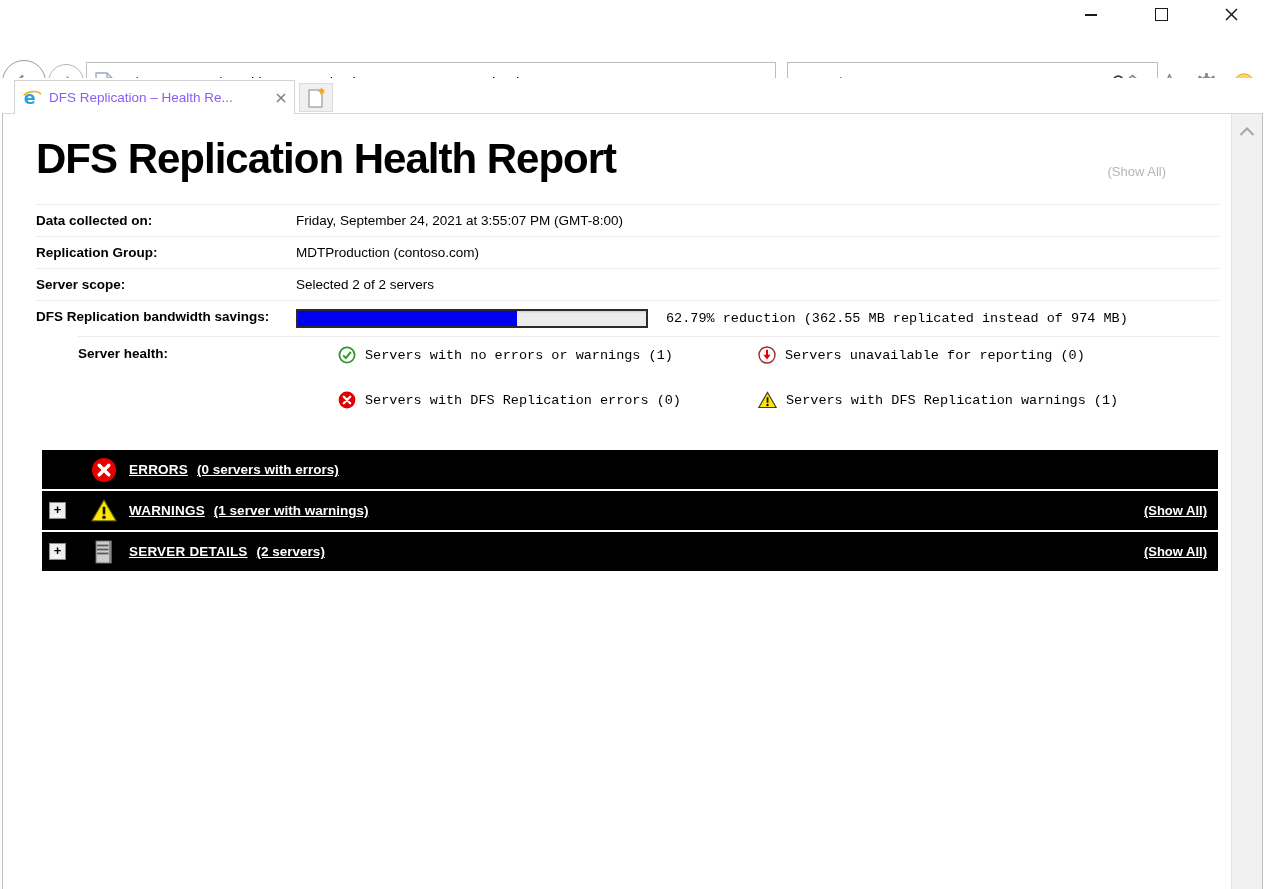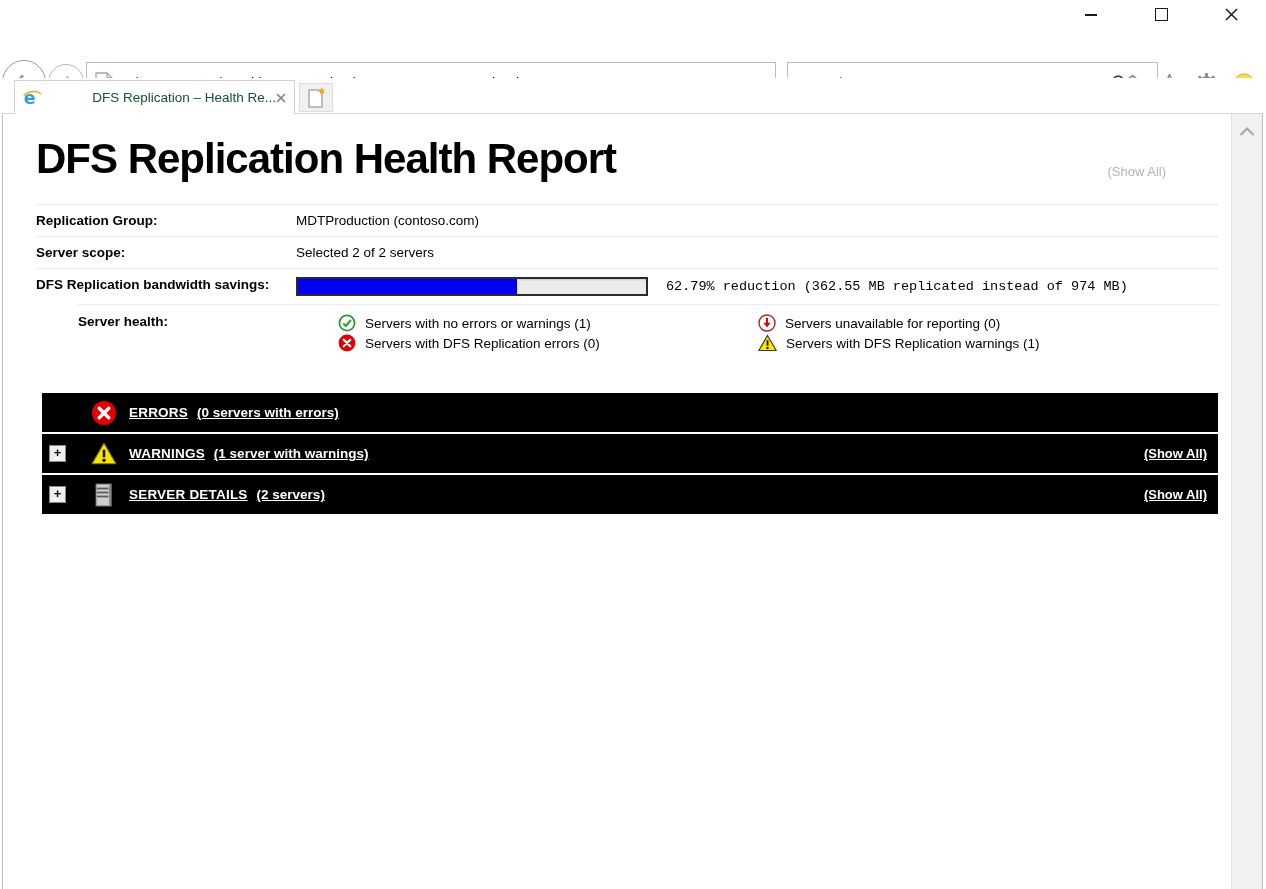--- a/index.html
+++ b/index.html
@@ -28,21 +28,21 @@
   .refresh { width:30px; text-align:center; color:#2f2f2f; font-size:18px; flex-shrink:0; }
   .mag { width:30px; display:flex; justify-content:center; flex-shrink:0; }
   .nav-icons { position:absolute; right:4px; top:37px; display:flex; }
   .nav-icon-btn { width:37px; height:36px; display:flex; align-items:center; justify-content:center; }
 
   
   .tabbar { position:absolute; top:78px; left:0; right:0; height:36px; background:#fff; }
   .tab { position:absolute; left:14px; top:2px; width:281px; height:34px; background:#fff;
          border:1px solid #d2d2d2; border-bottom:none; box-sizing:border-box; z-index:3;
          display:flex; align-items:center; padding:0 8px 0 7px; }
-  .tab-title { flex:1; font-size:13.5px; color:#14532d; margin-left:7px; white-space:nowrap; overflow:hidden;text-align:right; }
+  .tab-title { flex:1; font-size:13.5px; color:#8b5cf6; margin-left:7px; white-space:nowrap; overflow:hidden; }
   .newtab { position:absolute; left:299px; top:5px; width:34px; height:29px; background:#f0f0f0;
             border:1px solid #dcdcdc; box-sizing:border-box; display:flex; align-items:center; justify-content:center; }
 
   
   .viewport { position:absolute; top:113px; left:2px; width:1261px; height:866px; background:#fff;
               border:1px solid #bfbfbf; border-top:1px solid #d6d6d6; box-sizing:border-box; z-index:1; }
   .scrollbar { position:absolute; top:0; right:0; bottom:0; width:30px; background:#f1f1f1;
                border-left:1px solid #e3e3e3; display:flex; flex-direction:column; justify-content:space-between; align-items:center; }
   .scroll-btn { height:34px; display:flex; align-items:center; justify-content:center; width:100%; }
 
@@ -53,21 +53,21 @@
   
   .info-table { width:1183px; }
   .row { display:flex; align-items:flex-start; border-top:1px solid #ececec; padding:8px 0; font-size:13.5px; }
   .row-label { width:260px; flex-shrink:0; font-weight:bold; padding-right:12px; box-sizing:border-box; }
   .muted { color:#a8a8a8; }
   .bw-value { display:flex; align-items:center;font-family:Liberation Mono, monospace; }
   .progress-outer { width:348px; height:15px; border:2px solid #2b2b2b; background:#ececec; margin-right:18px;
                     box-shadow:inset 1px 1px 2px rgba(0,0,0,0.15); }
   .progress-fill { height:100%; width:0; background:#0000f0; }
   .health-row { padding-top:9px; padding-bottom:14px;margin-left:42px; }
-  .health-grid { display:grid; grid-template-columns:420px auto; row-gap:2px; }
+  .health-grid { display:grid; grid-template-columns:420px auto; row-gap:27px;font-family:Liberation Mono, monospace; }
   .health-item { display:flex; align-items:center; gap:9px; }
 
   
   .sections { margin:27px 0 0 6px; width:1176px; display:flex; flex-direction:column; gap:2px; }
   .bar { background:#000; color:#fff; height:39px; display:flex; align-items:center; padding:0 11px 0 7px; cursor:pointer;text-decoration:underline; }
   .expand-box { width:15px; height:15px; background:#efefef; border:1px solid #8a8a8a; color:#000;
                 font-weight:bold; font-size:13px; line-height:14px; text-align:center; flex-shrink:0; }
   .bar-icon { margin-left:25px; margin-right:12px; width:26px; height:26px; display:flex; align-items:center; justify-content:center; flex-shrink:0; }
   .bar-label { font-weight:bold; font-size:13.5px; letter-spacing:0.2px; }
   .bar-detail { font-weight:bold; font-size:13.5px; margin-left:9px; }
@@ -186,20 +186,24 @@
   </div>
 
   <div class="viewport">
 
     <div class="content">
       <h1 class="page-title">DFS Replication Health Report</h1>
       <a class="show-all-top">(Show All)</a>
 
       <div class="info-table">
 
+        <div class="row">
+          <div class="row-label">Data collected on:</div>
+          <div class="row-value">Friday, September 24, 2021 at 3:55:07 PM (GMT-8:00)</div>
+        </div>
 
         <div class="row">
           <div class="row-label">Replication Group:</div>
           <div class="row-value">MDTProduction (contoso.com)</div>
         </div>
 
 
         <div class="row">
           <div class="row-label">Server scope:</div>
           <div class="row-value">Selected 2 of 2 servers</div>

